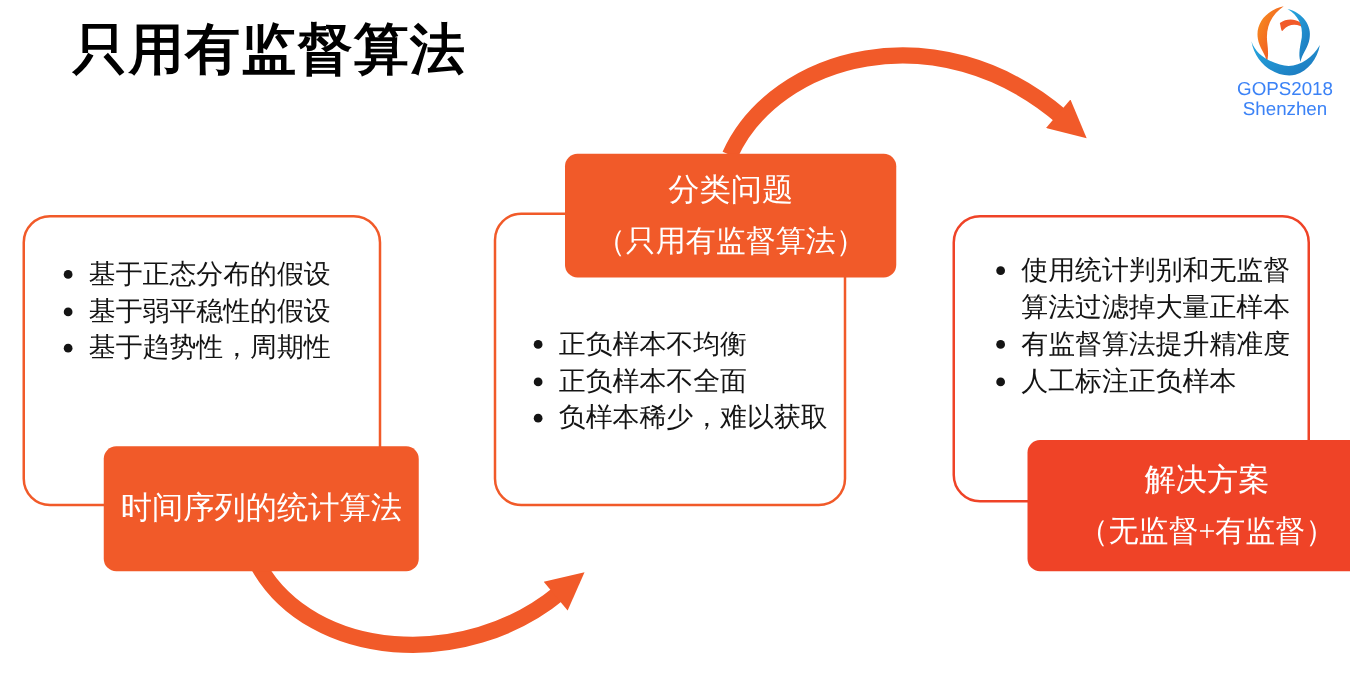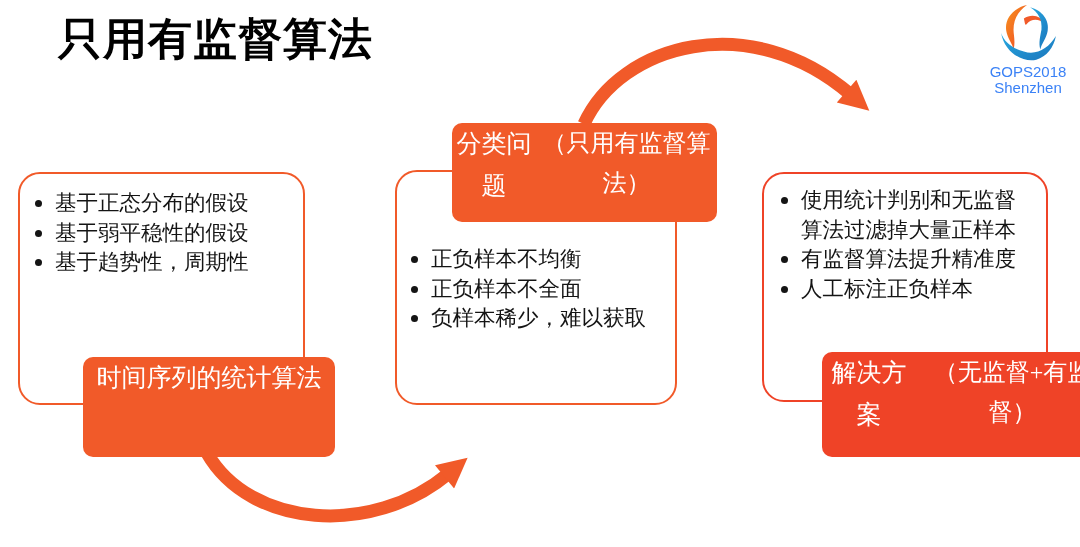--- a/index.html
+++ b/index.html
@@ -17,33 +17,33 @@
   .logo svg { display:block; margin:0 auto; }
   .logo-text { font-size:15px; font-weight:normal; color:#3b82f6; line-height:16px; }
   
   .box {
     position:absolute; background:#fff; border:2.5px solid #F15A29;
     border-radius:22px; z-index:0; box-sizing:border-box;
   }
   .box-right { border-color:#EF4327; }
   
   .bullets {
-    position:absolute; z-index:0; margin:0; padding:0; list-style:none;
+    position:absolute; z-index:0; margin:16px; padding:0; list-style:none;
     font-family:Liberation Sans, sans-serif;
     font-size:21.5px; color:#141414;
   }
   .bullets li { position:relative; padding-left:25px; line-height:29.5px; }
   .bullets li::before {
     content:""; position:absolute; left:5px; top:11px;
     width:7px; height:7px; border-radius:50%; background:#141414;
   }
   
   .tag {
     position:absolute; z-index:2; border-radius:10px; background:#F15A29;
-    color:#fff; text-align:center; display:flex; 
+    color:#fff; text-align:center; display:flex; flex-direction:column;
     justify-content:center; box-sizing:border-box;
     font-family:"Liberation Serif","DejaVu Serif",serif;
   }
   .tag-red { background:#EF4327; }
   .tag .line1 { font-size:25px; line-height:42px; }
   .tag .line2 { font-size:24px; line-height:40px; }
   .tag-single { font-size:26px; }
   
   .arrows { position:absolute; left:0; top:0; z-index:1; pointer-events:none; }
 </style>

